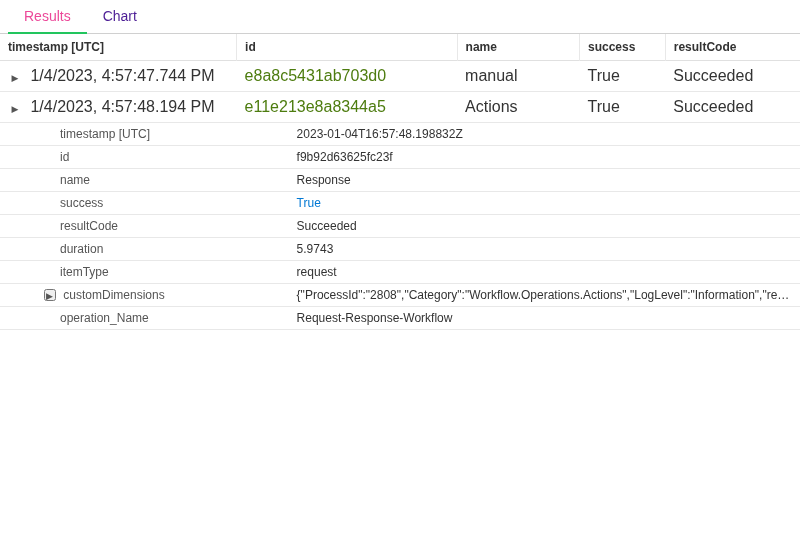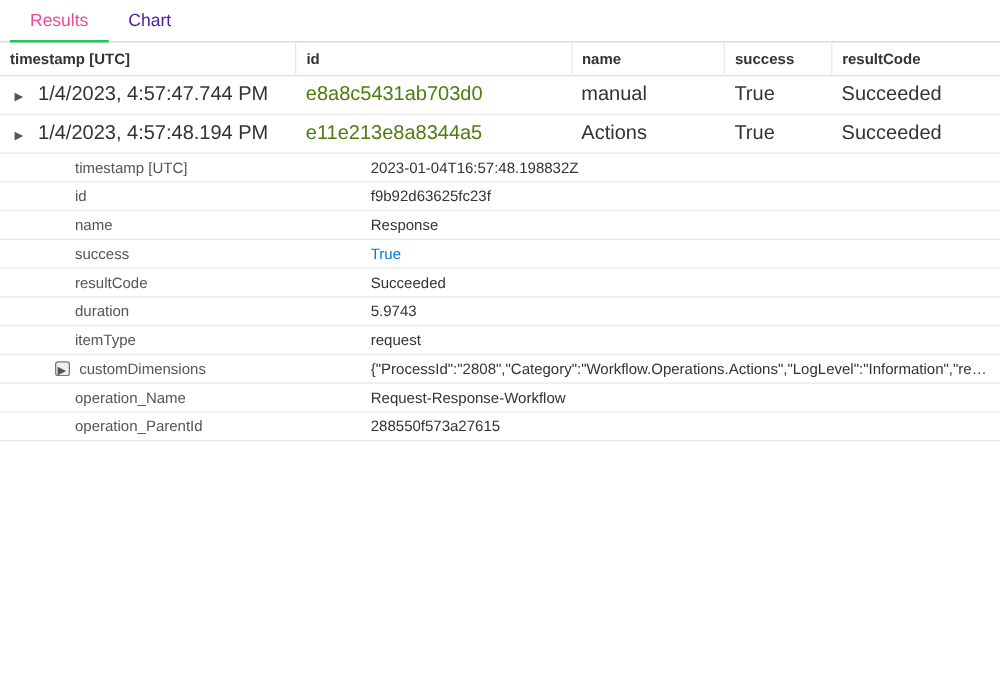--- a/index.html
+++ b/index.html
@@ -225,20 +225,16 @@
                 <span class="chevron-right" style="font-size:8px;"></span>
               </button>
             customDimensions
           </td>
           <td colspan="4" style="max-width:530px; overflow:hidden; text-overflow:ellipsis; white-space:nowrap;">{"ProcessId":"2808","Category":"Workflow.Operations.Actions","LogLevel":"Information","resourc</td>
         </tr>
         <tr class="detail-row">
           <td>operation_Name</td>
           <td colspan="4">Request-Response-Workflow</td>
         </tr>
-        <tr class="detail-row">
-          <td>operation_ParentId</td>
-          <td colspan="4">288550f573a27615</td>
-        </tr>
       </tbody>
     </table>
   </div>
 </div>
 
 </body></html>

